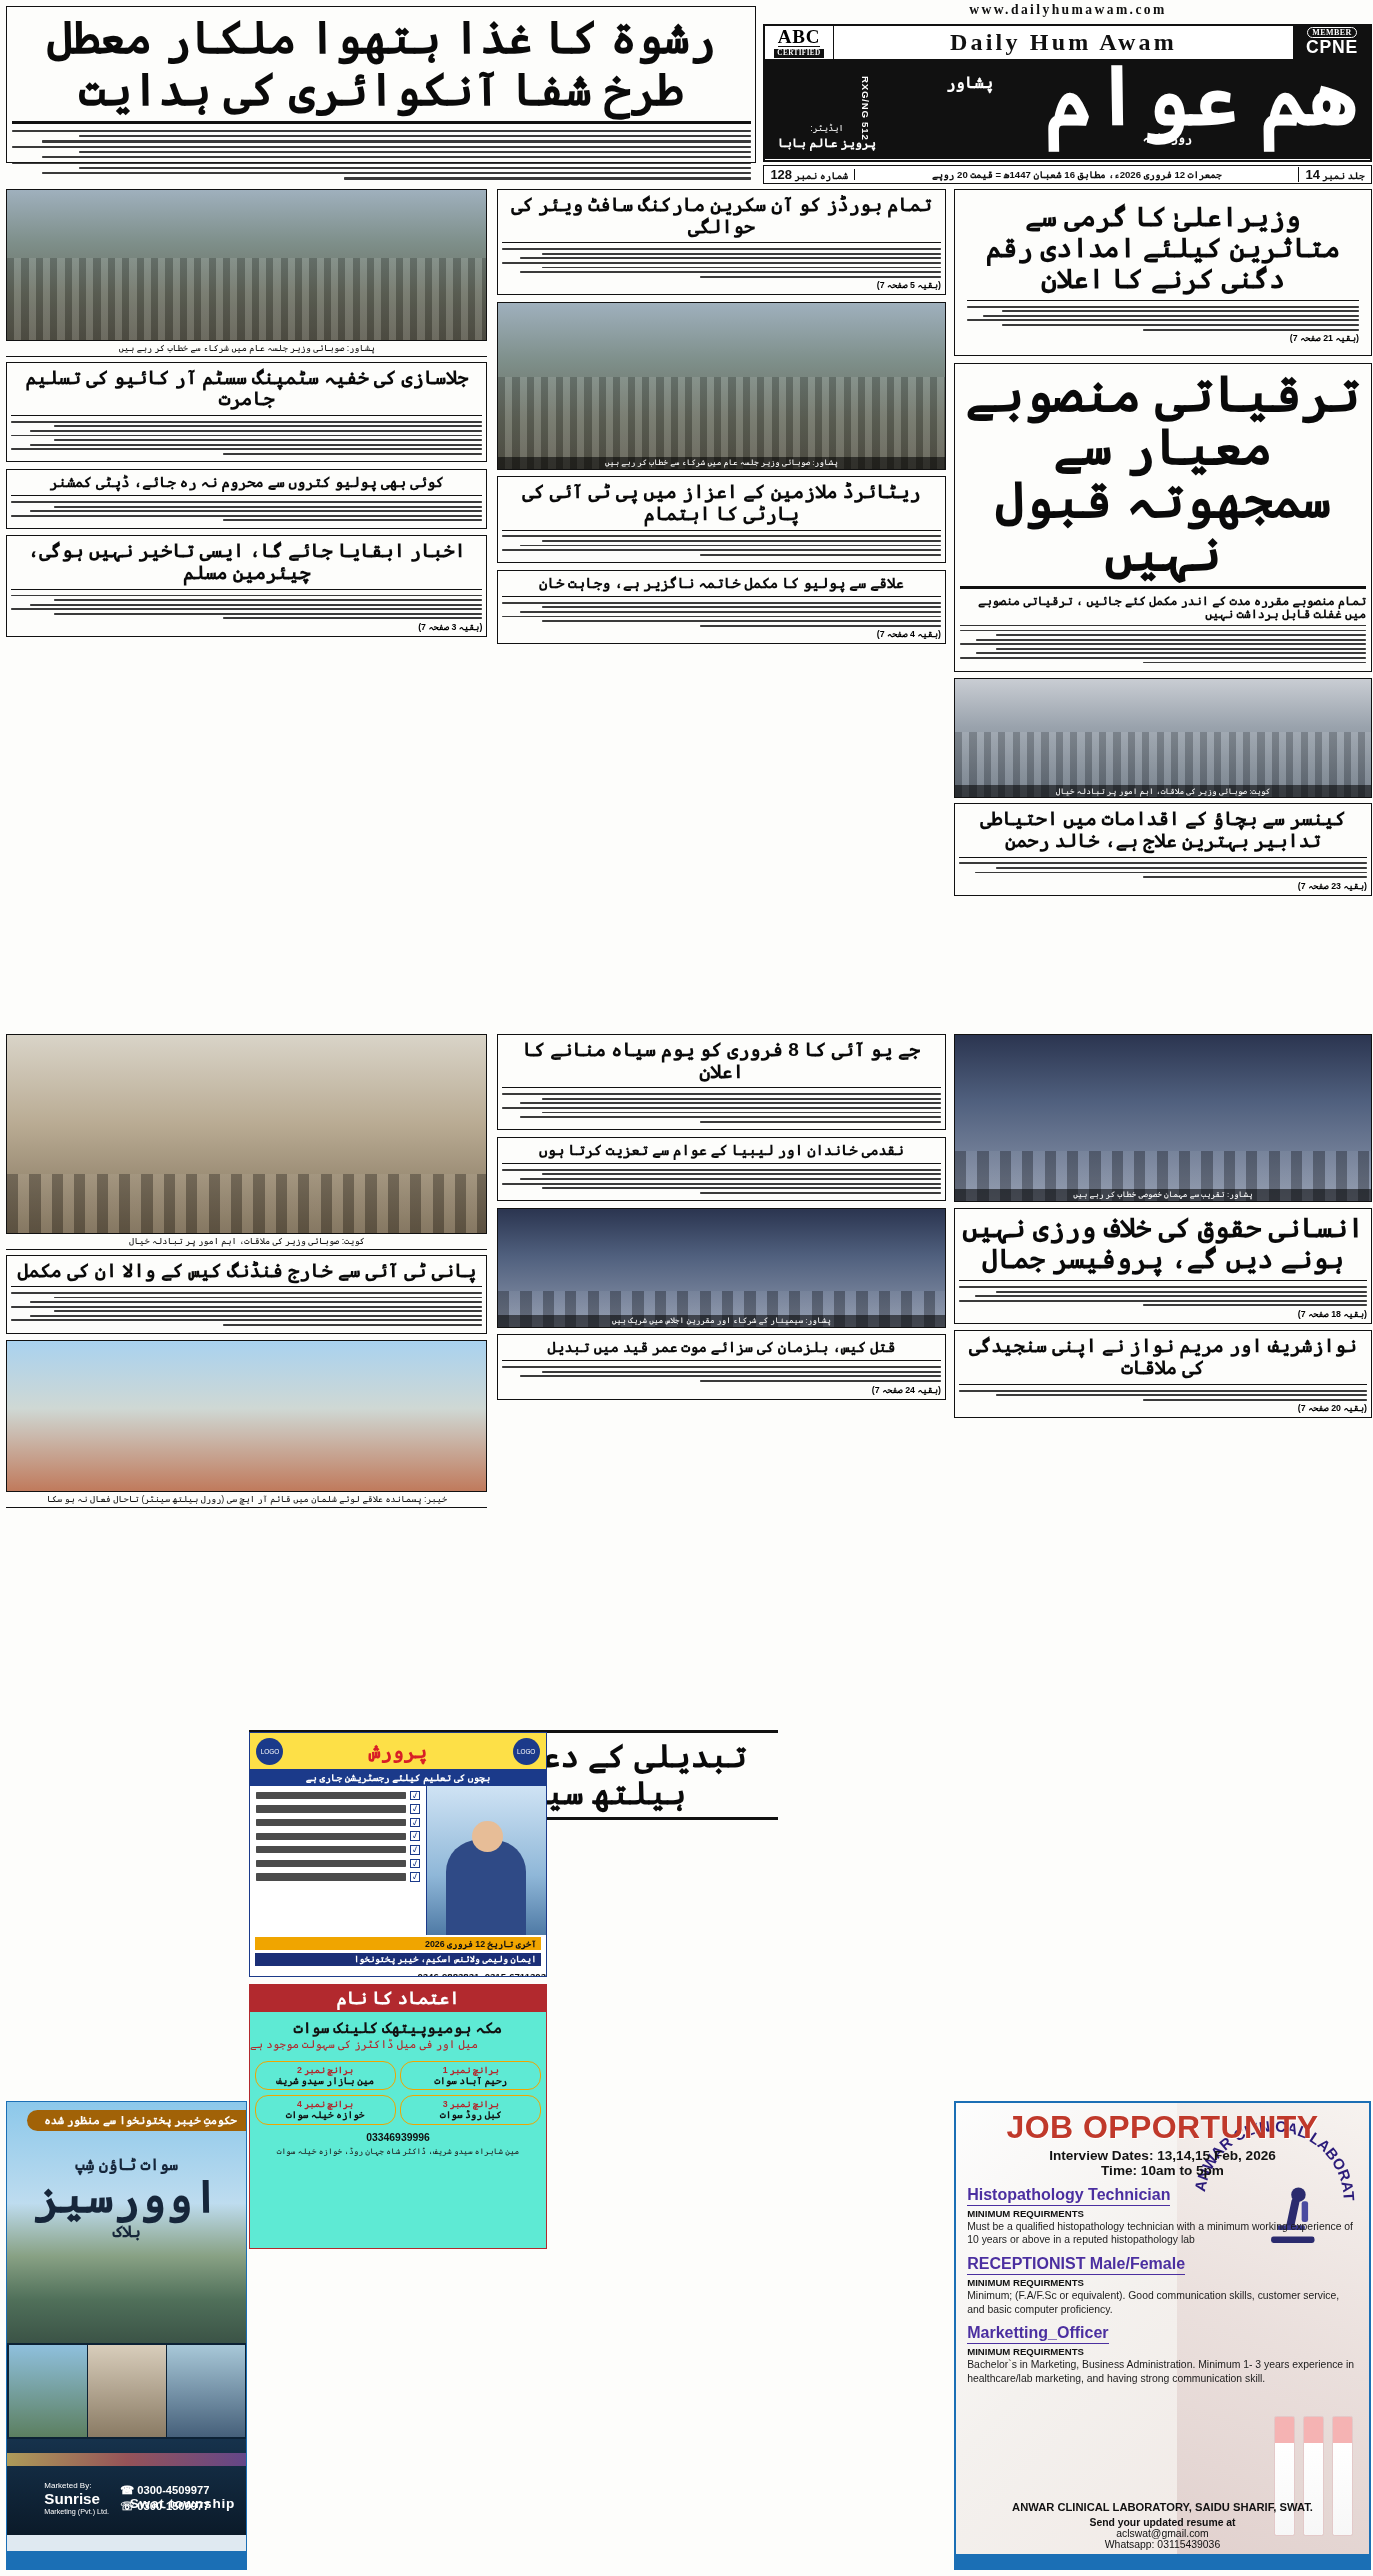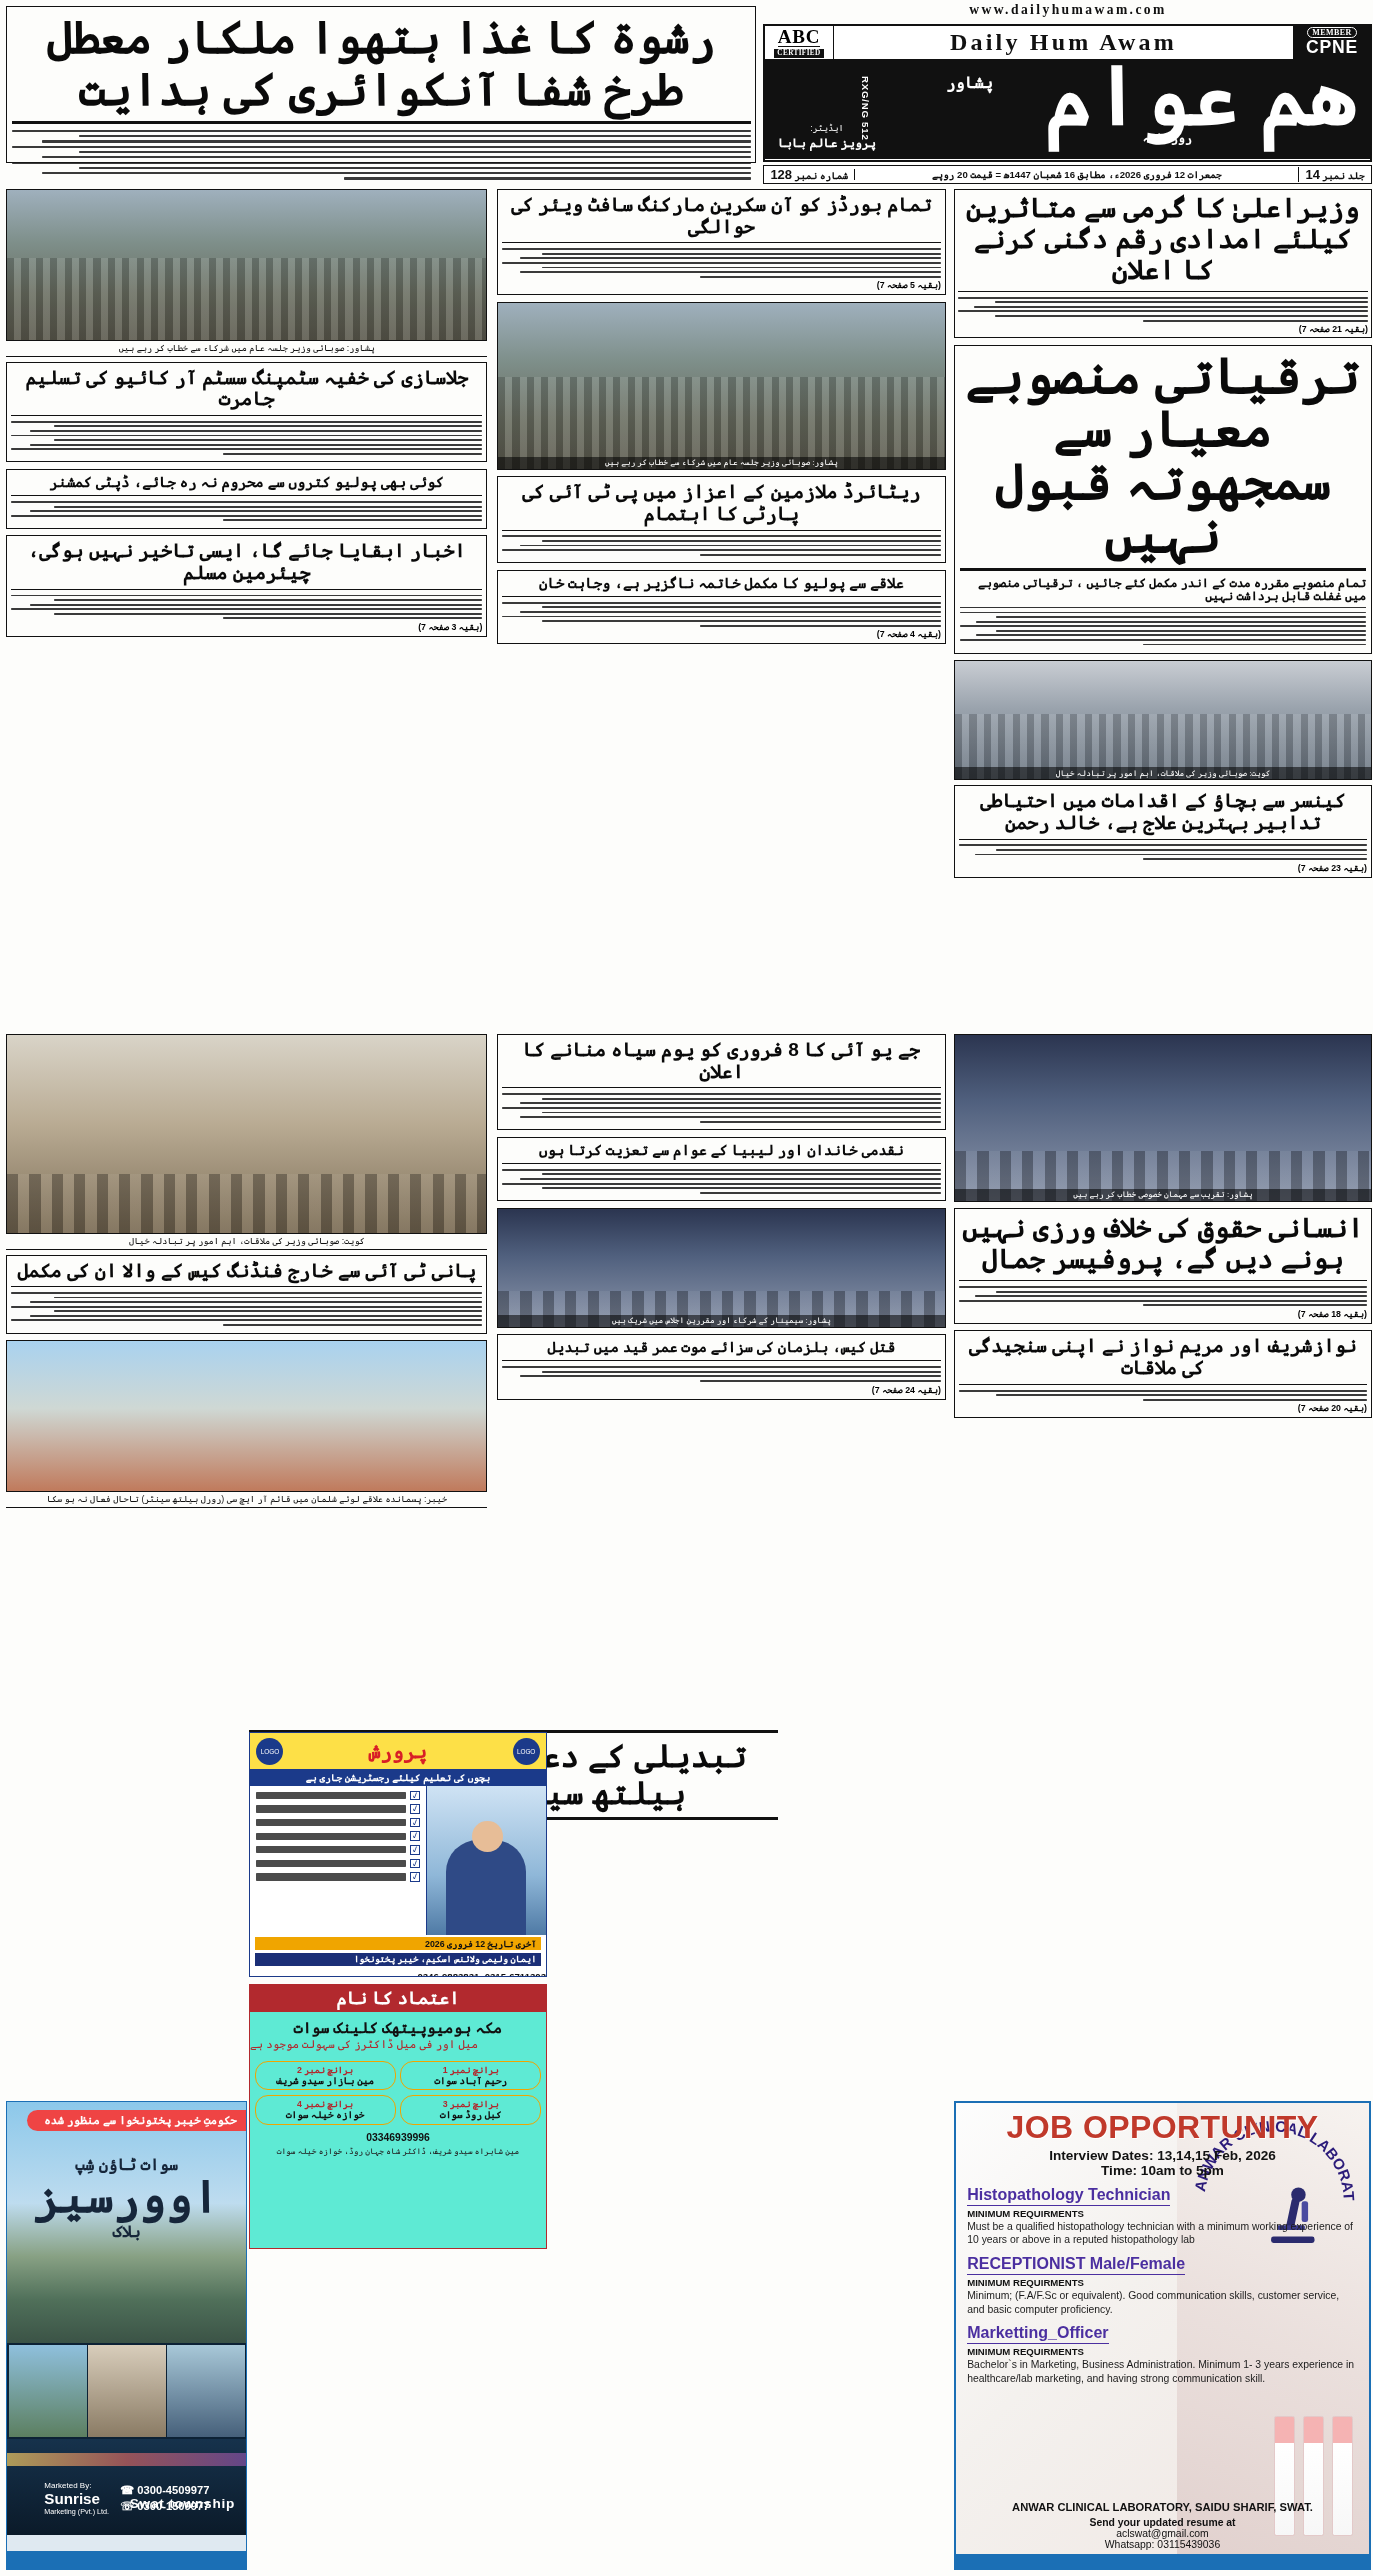--- a/index.html
+++ b/index.html
@@ -257,21 +257,21 @@
   #ad-clinic .addr {
     direction:rtl; text-align:center; font-size:8px; color:#222; padding:0 4.8px 4.8px;
   }
 
   
   #ad-swat {
     position:absolute; left:6.4px; top:2101px; width:241px; height:469px;
     border:1.6px solid #1b6fb5; background:#dfe9f1; overflow:hidden;
   }
   #ad-swat .gov {
-    position:absolute; right:0; top:8px; background:#ef4444; color:#fff;
+    position:absolute; right:0; top:8px; background:#a16207; color:#fff;
     direction:rtl; font-size:11.2px; font-weight:900; padding:4px 9.6px 4px 17.6px;
     border-radius:17.6px 0 0 17.6px; z-index:5;
   }
   #ad-swat .sky {
     height:241px;
     background:linear-gradient(#8cc8ea 0%, #bedcef 42%, #88a184 64%, #50705a 82%, #3b5346 100%);
     position:relative;
   }
   #ad-swat .brand {
     position:absolute; left:0; right:0; top:53px; text-align:center; direction:rtl;
@@ -421,21 +421,21 @@
         <i></i>
         <i></i>
         <i></i>
         <i></i>
         <i></i>
     </div>
   </div>
 
   <div class="col" style="left:954px; top:189px; width:418px;">
 
-    <div class="box" style="padding:3px;">
+    <div class="box" style="padding:12px;">
       <div class="headline hl-lg">وزیراعلیٰ کا گرمی سے متاثرین کیلئے امدادی رقم دگنی کرنے کا اعلان</div>
       <div class="rule"></div>
       <div class="urdu lines tight">
         <i></i>
           <i></i>
           <i></i>
           <i></i>
           <i></i>
           <i></i>
       </div>

